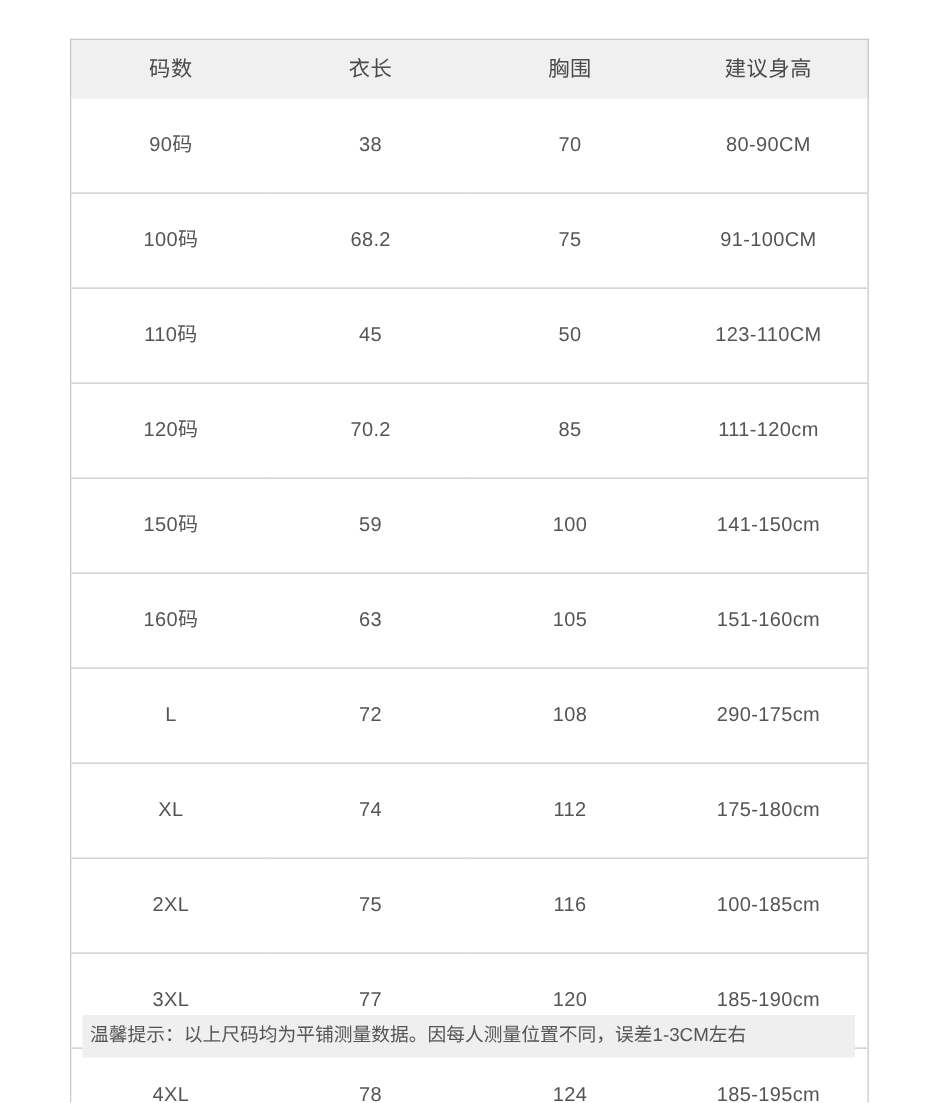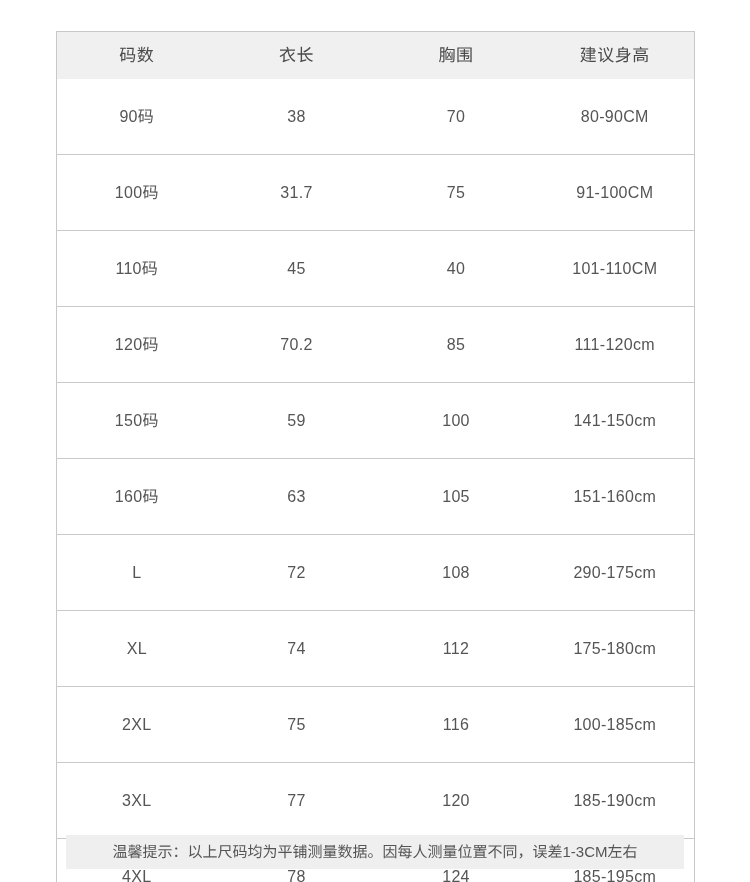--- a/index.html
+++ b/index.html
@@ -74,26 +74,24 @@
   .footer-note {
     position: absolute;
     left: 66px;
     top: 812px;
     width: 618px;
     height: 34px;
     line-height: 34px;
     background: #efefef;
     color: #555555;
     font-size: 15px;
-    text-align: center;
     box-sizing: border-box;
     padding: 0 6px;
     white-space: nowrap;
     overflow: hidden;
-    margin-top: 23px;
   }
 </style>
 </head>
 <body>
 
 <div class="page">
 
   <div class="size-table-wrap">
     <table class="size-table">
       <colgroup>
@@ -112,29 +110,29 @@
       </thead>
       <tbody>
         <tr>
           <td>90码</td>
           <td>38</td>
           <td>70</td>
           <td>80-90CM</td>
         </tr>
         <tr>
           <td>100码</td>
-          <td>31.7</td>
+          <td>68.2</td>
           <td>75</td>
           <td>91-100CM</td>
         </tr>
         <tr>
           <td>110码</td>
           <td>45</td>
-          <td>40</td>
-          <td>101-110CM</td>
+          <td>50</td>
+          <td>123-110CM</td>
         </tr>
         <tr>
           <td>120码</td>
           <td>70.2</td>
           <td>85</td>
           <td>111-120cm</td>
         </tr>
         <tr>
           <td>150码</td>
           <td>59</td>

